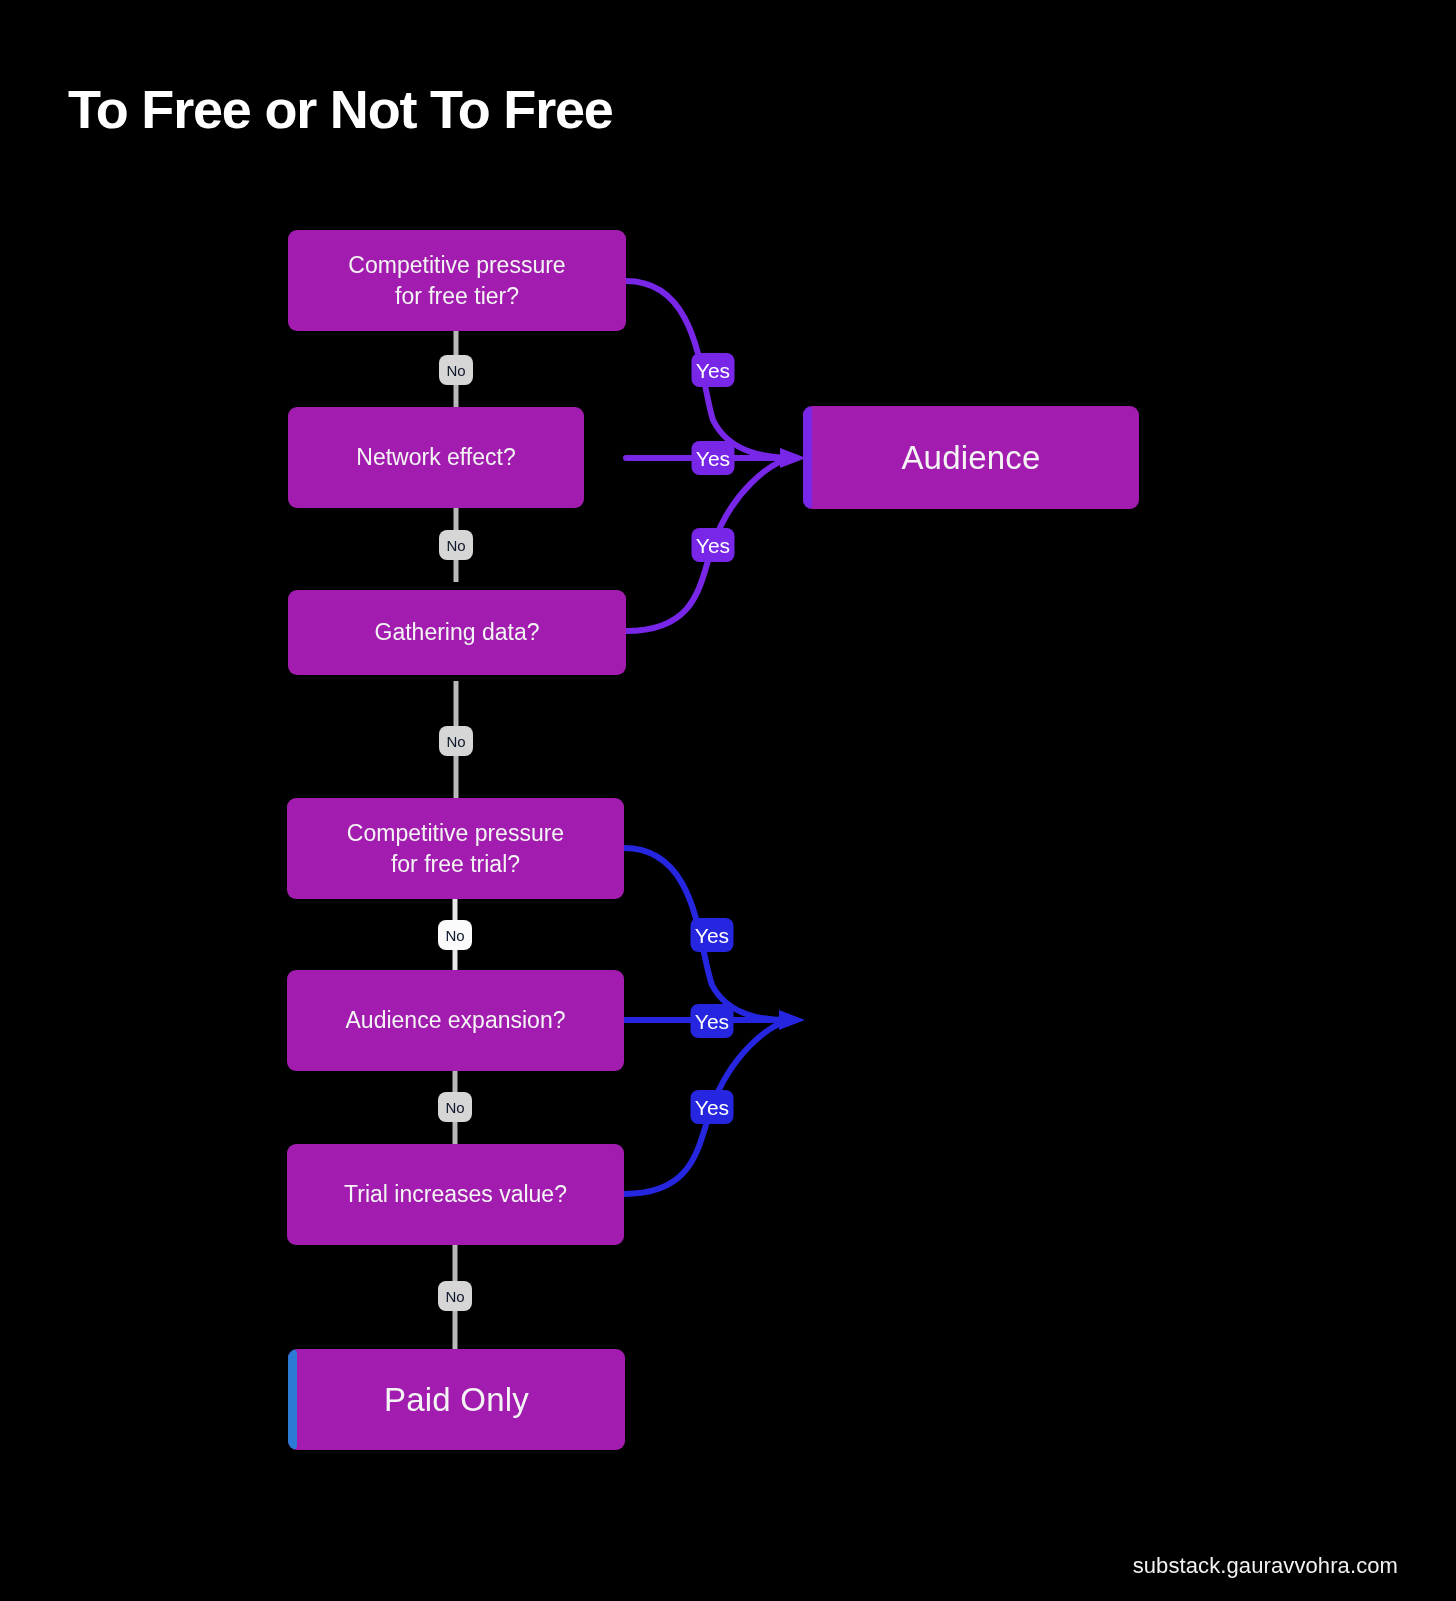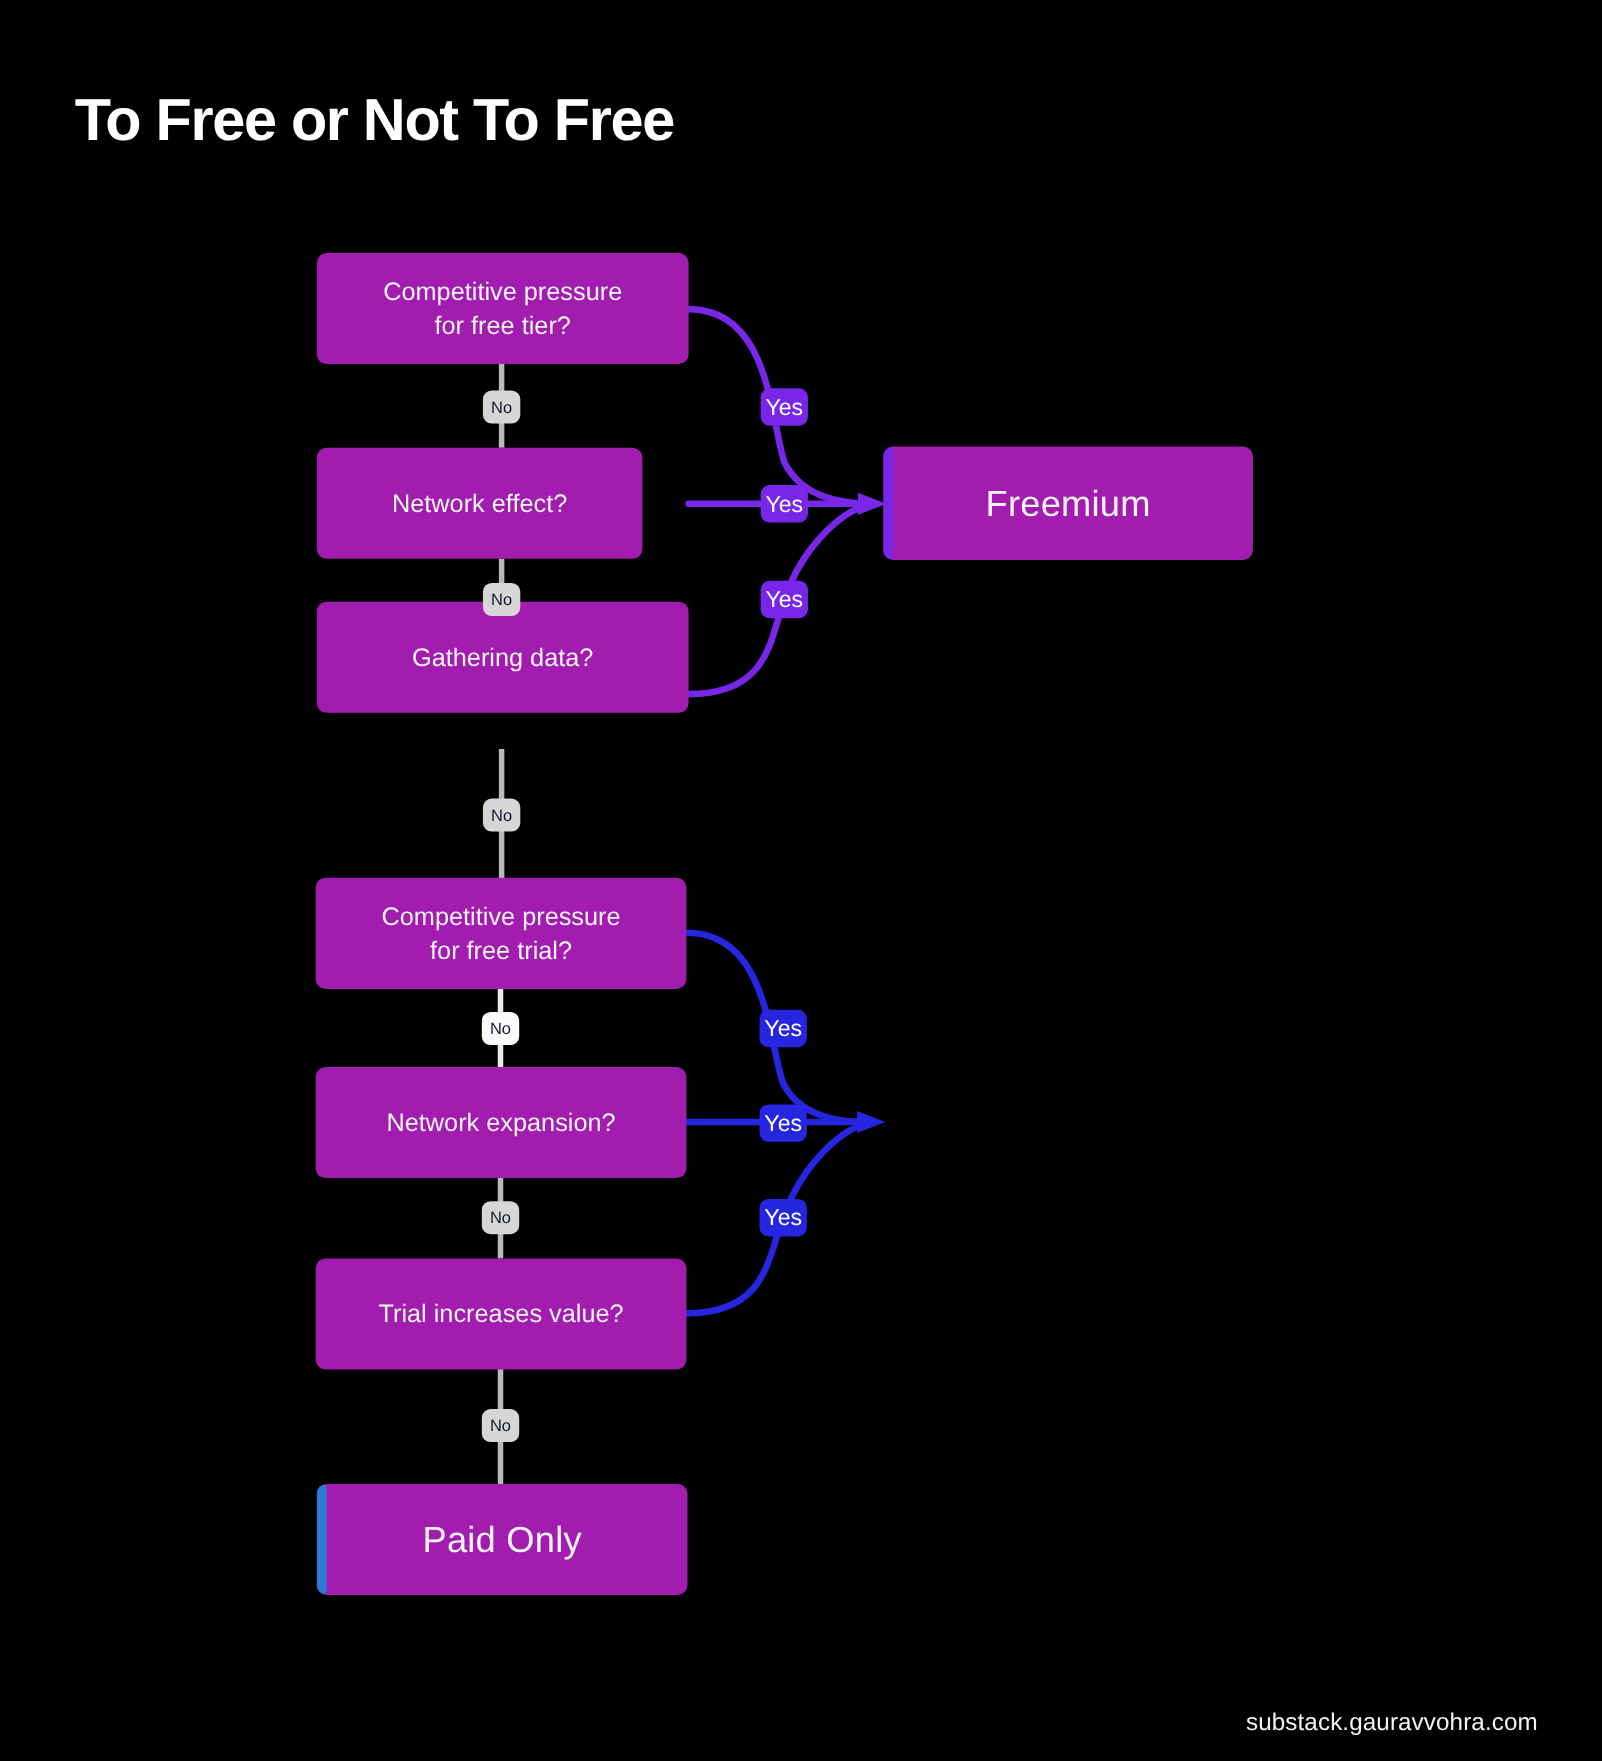--- a/index.html
+++ b/index.html
@@ -134,42 +134,42 @@
     <div class="label">
       <span>Competitive pressure</span><br>
       <span>for free tier?</span>
     </div>
   </div>
 
   <div class="node decision" style="left:288px; top:407px; width:296px; height:101px;">
     <div class="label">Network effect?</div>
   </div>
 
-  <div class="node decision" style="left:288px; top:547px; width:338px; height:101px;">
+  <div class="node decision" style="left:288px; top:590px; width:338px; height:85px;">
     <div class="label">Gathering data?</div>
   </div>
 
   <div class="node decision" style="left:287px; top:798px; width:337px; height:101px;">
     <div class="label">
       <span>Competitive pressure</span><br>
       <span>for free trial?</span>
     </div>
   </div>
 
   <div class="node decision" style="left:287px; top:970px; width:337px; height:101px;">
-    <div class="label">Network expansion?</div>
+    <div class="label">Audience expansion?</div>
   </div>
 
   <div class="node decision" style="left:287px; top:1144px; width:337px; height:101px;">
     <div class="label">Trial increases value?</div>
   </div>
 
   <div class="node outcome" style="left:803px; top:406px; width:336px; height:103px;">
     <span class="accent-bar" style="background:#7826E8;"></span>
-    <div class="label">Freemium</div>
+    <div class="label">Audience</div>
   </div>
 
 
   <div class="node outcome" style="left:288px; top:1349px; width:337px; height:101px;">
     <span class="accent-bar" style="background:#2B7AD4;"></span>
     <div class="label">Paid Only</div>
   </div>
 
   <div class="edge-badge no" style="left:456px; top:370px;">No</div>
   <div class="edge-badge no" style="left:456px; top:545px;">No</div>

